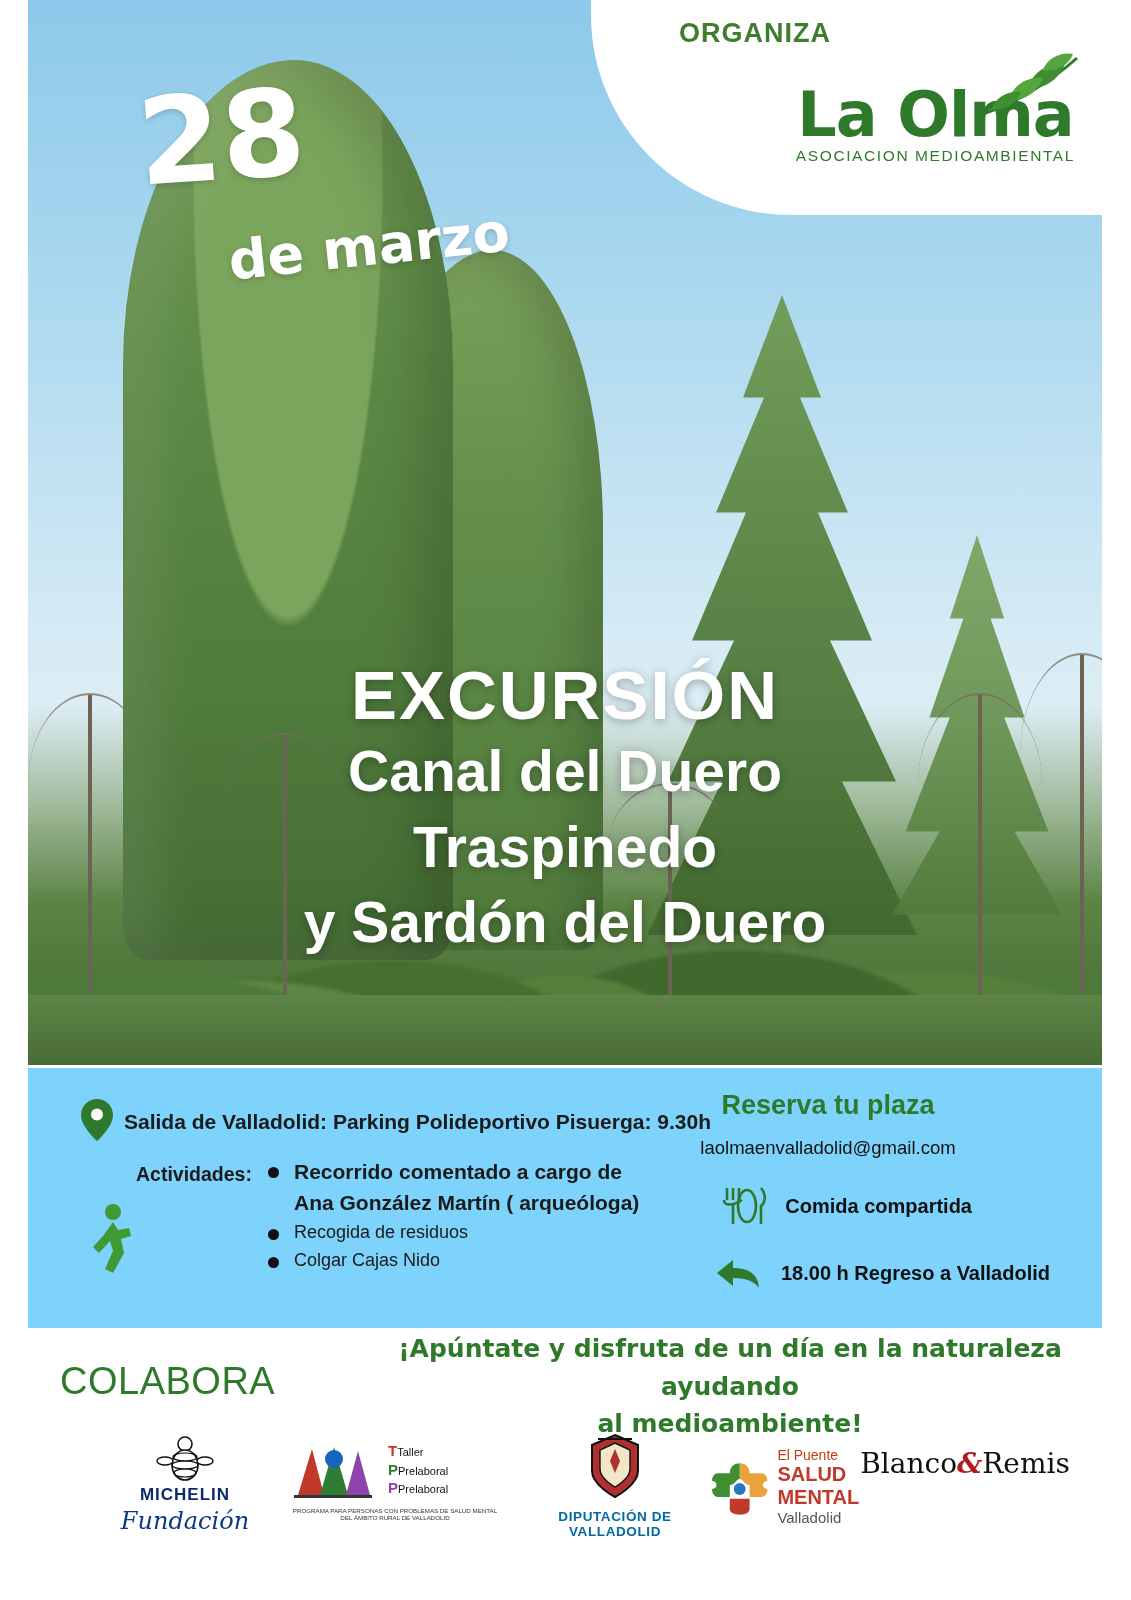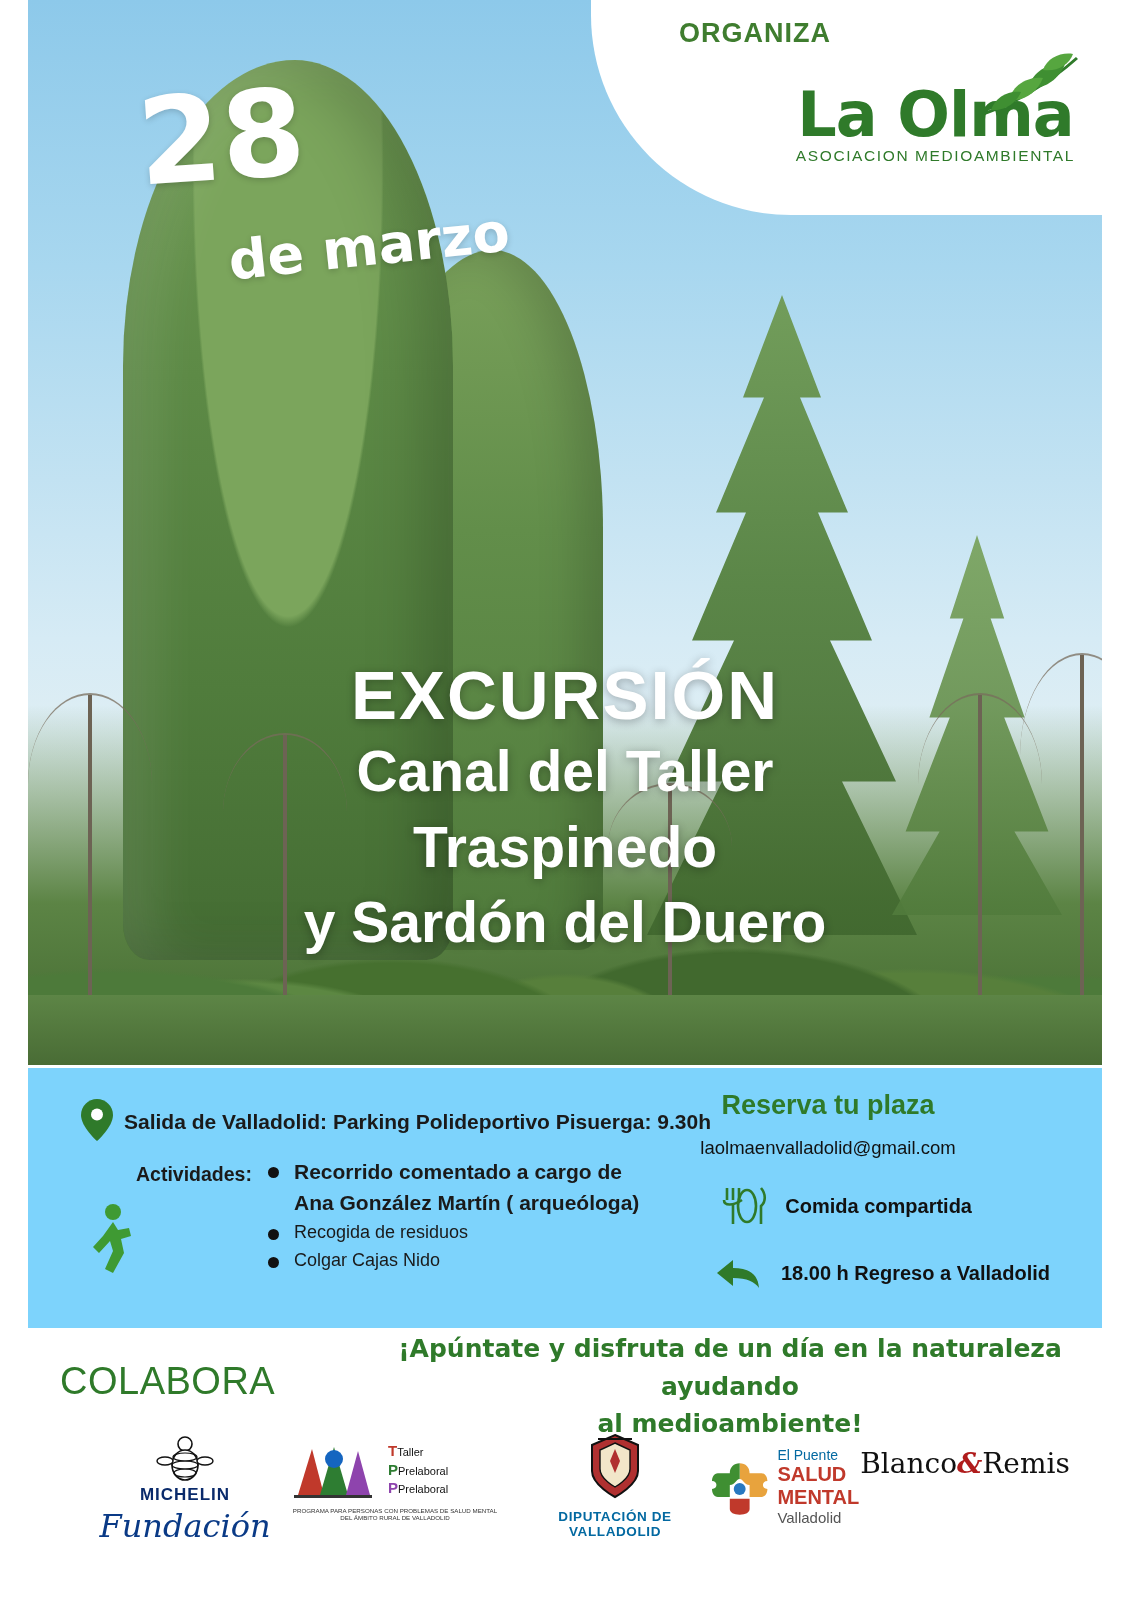--- a/index.html
+++ b/index.html
@@ -216,30 +216,30 @@
     font-size:38px;color:#2f7a2a;letter-spacing:0.5px;
   }
 
   
   .sponsors{
     position:absolute;left:40px;top:1425px;width:1060px;height:160px;
   }
   .sp{position:absolute;text-align:center;}
   .sp-michelin{left:55px;top:10px;width:180px;}
   .sp-michelin .m-name{font-size:17px;font-weight:bold;color:#0a2a6b;letter-spacing:1px;}
-  .sp-michelin .m-sub{font-family:"DejaVu Serif",serif;font-style:italic;font-size:32px;color:#0a3a86;margin-top:2px;}
+  .sp-michelin .m-sub{font-family:"DejaVu Serif",serif;font-style:italic;font-size:24px;color:#0a3a86;margin-top:2px;}
   .bib{
     width:76px;height:48px;margin:0 auto 2px auto;position:relative;
   }
   .sp-taller{left:250px;top:12px;width:210px;}
   .sp-dip{left:480px;top:6px;width:190px;}
   .sp-dip .d-name{font-size:13.5px;font-weight:bold;color:#0369a1;letter-spacing:0.6px;margin-top:4px;}
   .sp-puente{left:672px;top:22px;width:220px;display:flex;align-items:center;gap:8px;}
   .sp-puente .p-txt{text-align:left;line-height:1.15;}
-  .sp-puente .p1{font-size:14px;color:#0369a1;}
+  .sp-puente .p1{font-size:14px;color:#c2410c;}
   .sp-puente .p2{font-size:20px;font-weight:bold;color:#c0392b;}
   .sp-puente .p3{font-size:15px;color:#555;}
   .sp-blanco{right:20px;top:22px;width:230px;}
   .sp-blanco .b1{font-family:"DejaVu Serif",serif;font-size:28px;color:#111;}
   .sp-blanco .b1 .amp{color:#b01c1c;font-style:italic;font-weight:bold;}
   .taller-txt{font-size:11px;color:#111;line-height:1.25;text-align:left;}
   .taller-mini{font-size:6.2px;color:#333;margin-top:4px;line-height:1.2;}
 </style>
 </head>
 <body>
@@ -258,21 +258,21 @@
     <div class="bare b3"></div>
     <div class="bare b4"></div>
     <div class="bare b5"></div>
     <div class="ground"></div>
 
     <div class="date-big">28</div>
     <div class="date-month">de marzo</div>
 
     <div class="headline">
       <div class="h1">EXCURSIÓN</div>
-      <div class="h2">Canal del Taller</div>
+      <div class="h2">Canal del Duero</div>
       <div class="h2">Traspinedo</div>
       <div class="h2">y Sardón del Duero</div>
     </div>
   </div>
 
   <div class="organiza-panel">
     <div class="organiza-label">ORGANIZA</div>
     <div class="logo-laolma">
       <svg class="leaf-mark" viewBox="0 0 110 70">
         <path d="M10 62 C40 52 75 32 104 6" stroke="#2f7a2a" stroke-width="3" fill="none"></path>

